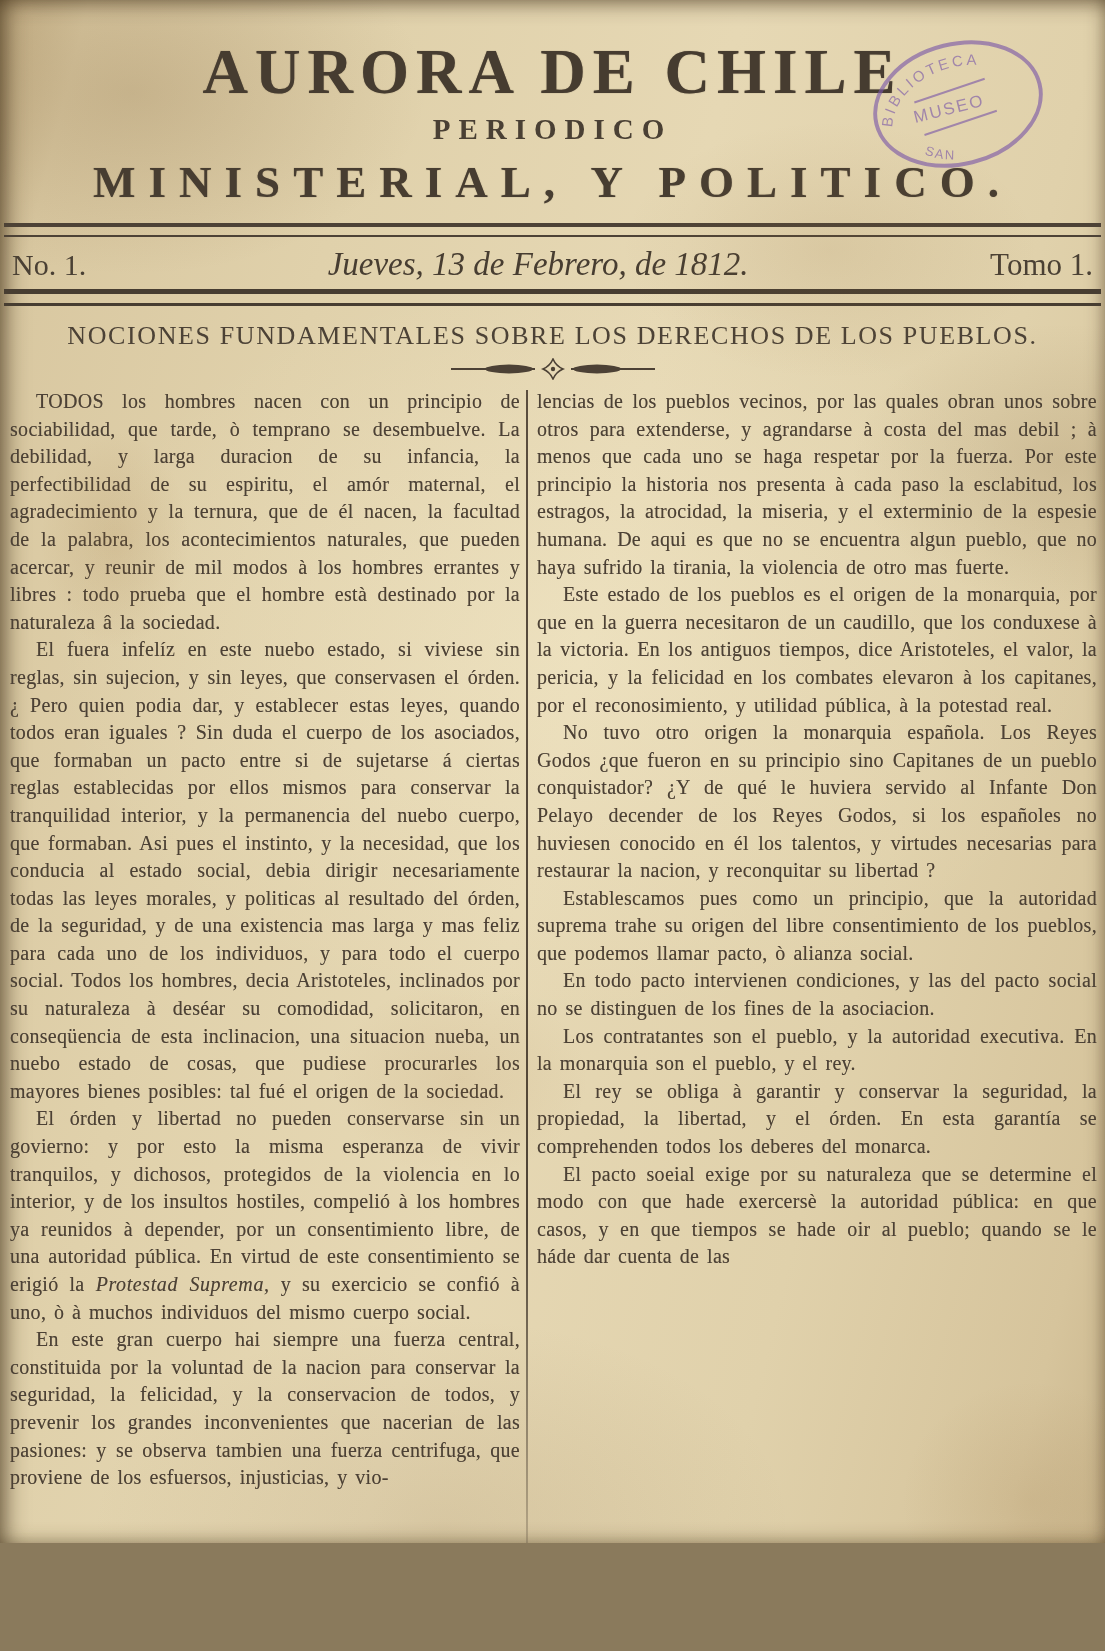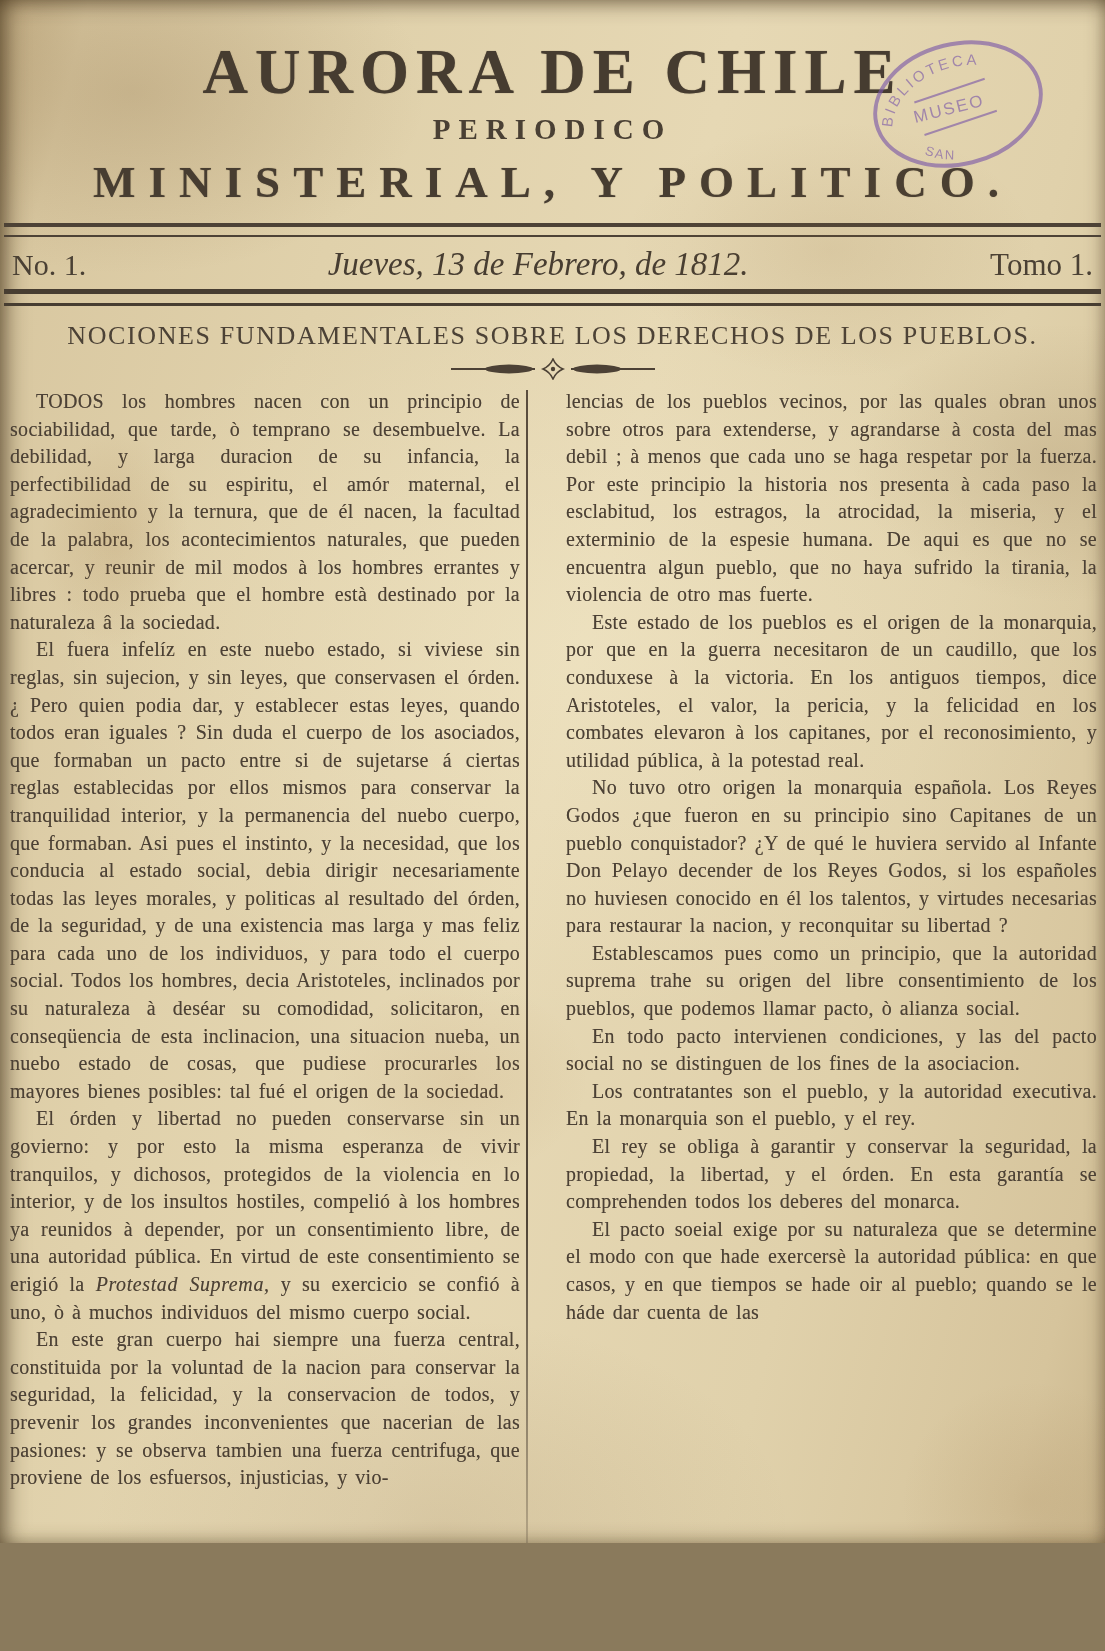--- a/index.html
+++ b/index.html
@@ -52,21 +52,21 @@
   .rule-b{margin:2px 4px 0;height:9px;border-top:5px solid #473d31;border-bottom:3px solid #473d31;}
 
   .headline{
     margin-top:15px;text-align:center;
     font-size:26px;letter-spacing:1.6px;color:#4c4236;
   }
   .ornament{display:block;margin:7px auto 0;}
 
   .columns{display:flex;padding:8px 8px 0 10px;}
   .col{width:510px;}
-  .col.right{width:auto;flex:1;padding-left:2px;margin-left:29px;}
+  .col.right{width:auto;flex:1;padding-left:2px;}
   .divider{width:2px;background:linear-gradient(#5a4d3e,#4f4436 70%,rgba(90,77,62,.2));margin:2px 7px 0 6px;height:1188px;}
   .col p{
     margin:0;text-indent:26px;
     font-size:20px;line-height:27.6px;
     text-align:justify;
     word-spacing:2.5px;letter-spacing:.3px;
     text-shadow:0 0 .6px rgba(76,65,53,.45);
   }
   .col p.noindent{text-indent:0;}
   .col p i{letter-spacing:.6px;font-style:italic;}

